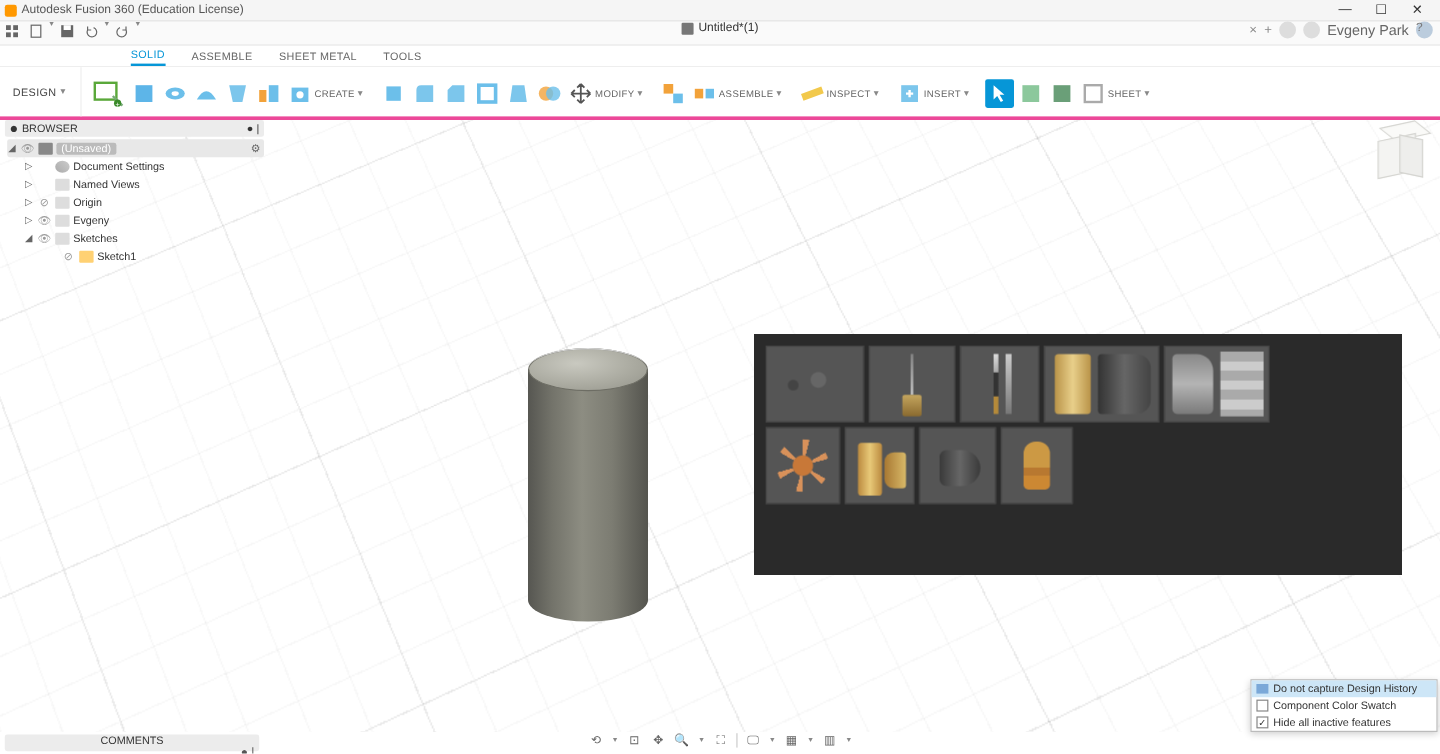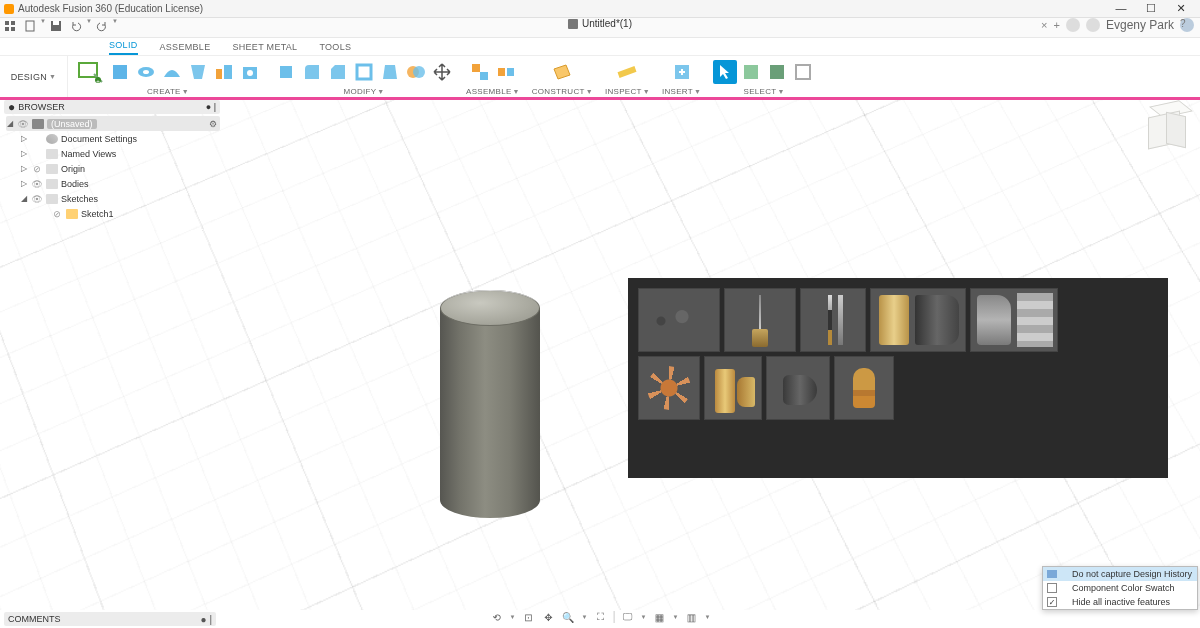--- a/index.html
+++ b/index.html
@@ -24,21 +24,21 @@
 .qat .uname { font-size:12px; color:#666; }
 
 
 .ribbon-tabs { height:18px; display:flex; gap:22px; padding-left:109px; font-size:9px; color:#666; align-items:flex-end; border-bottom:1px solid #eee; letter-spacing:0.3px; }
 .ribbon-tabs .rt { padding-bottom:3px; cursor:default; }
 .ribbon-tabs .rt.active { color:#0696d7; border-bottom:2px solid #0696d7; }
 
 
 .ribbon { height:44px; display:flex; align-items:stretch; border-bottom:3px solid #ec4899; background:#fff; }
 .ribbon .ws { width:68px; display:flex; align-items:center; justify-content:center; font-size:9px; color:#444; border-right:1px solid #eee; gap:2px; letter-spacing:0.3px; }
-.ribbon .group { display:flex; flex-direction:column; align-items:center; padding:2px 6px 0; }
+.ribbon .group { display:flex; flex-direction:row; align-items:center; padding:2px 6px 0; }
 .ribbon .group .icons { display:flex; gap:2px; align-items:center; height:28px; }
 .ribbon .group .glabel { font-size:8px; color:#666; margin-top:1px; display:flex; align-items:center; gap:1px; letter-spacing:0.3px; }
 .ribbon .ic { width:24px; height:24px; display:flex; align-items:center; justify-content:center; border-radius:2px; }
 .ribbon .ic.big { width:32px; height:28px; }
 .dd { font-size:7px; color:#888; }
 
 
 .browser { position:absolute; left:4px; top:100px; width:216px; font-size:10px; z-index:5; }
 .browser .bhead { height:14px; background:#ececec; border-radius:2px; display:flex; align-items:center; padding:0 4px; font-size:9px; color:#333; }
 .browser .bhead .bullet { font-size:12px; color:#333; margin-right:3px; }
@@ -112,27 +112,27 @@
 .th7 { width:58px; background:linear-gradient(135deg,#3a3a3a,#1a1a1a); }
 .th7::before{content:"";position:absolute;left:10px;top:12px;width:20px;height:44px;background:linear-gradient(90deg,#bb8a3f,#e8c978,#bb8a3f);border-radius:3px;}
 .th7::after{content:"";position:absolute;left:32px;top:20px;width:18px;height:30px;background:linear-gradient(90deg,#a87832,#d8b968);border-radius:8px 3px 3px 8px;}
 .th8 { width:64px; background:#fff; }
 .th8::before{content:"";position:absolute;left:16px;top:18px;width:34px;height:30px;background:linear-gradient(90deg,#3a3a3a,#666,#3a3a3a);border-radius:6px 16px 16px 6px;}
 .th9 { width:60px; background:#f8f8f8; }
 .th9::before{content:"";position:absolute;left:50%;top:50%;width:22px;height:40px;transform:translate(-50%,-50%);background:linear-gradient(#cc9944 0 55%,#b87830 55% 70%,#cc8833 70%);border-radius:10px 10px 4px 4px;}
 
 
 .ctxmenu { position:absolute; right:2px; bottom:18px; width:156px; background:#fff; border:1px solid #bbb; box-shadow:0 2px 6px rgba(0,0,0,0.2); z-index:10; font-size:9px; }
-.ctxmenu .cmi { padding:2px 4px; display:flex; align-items:center; gap:15px; color:#333; }
+.ctxmenu .cmi { padding:2px 4px; display:flex; align-items:center; gap:4px; color:#333; }
 .ctxmenu .cmi.hl { background:#cde6f7; }
 .ctxmenu .cb { width:10px; height:10px; border:1px solid #888; display:inline-flex; align-items:center; justify-content:center; font-size:8px; color:#333; background:#fff; }
 .ctxmenu .cmi .ico3 { width:10px; height:8px; background:#7aa8d8; }
 
 
-.comments { position:absolute; left:4px; bottom:2px; width:212px; height:14px; background:#ececec; border-radius:2px; display:flex; align-items:center; padding:0 4px; font-size:9px; color:#333; z-index:3; }
+.comments { position:absolute; left:4px; bottom:2px; width:212px; height:14px; background:#ececec; border-radius:2px; display:flex; align-items:center; padding:0 4px; font-size:9px; color:#333; z-index:3;flex-direction:column; }
 .comments .pin { margin-left:auto; font-size:10px; color:#555; }
 
 
 .navbar { position:absolute; left:50%; bottom:4px; transform:translateX(-50%); display:flex; gap:6px; align-items:center; z-index:3; }
 .navbar .ni { width:14px; height:14px; color:#666; font-size:10px; display:flex; align-items:center; justify-content:center; }
 .navbar .sep { width:1px; height:12px; background:#ccc; }
 
 .drop-tri { font-size:6px; color:#888; }
 </style>
 </head>
@@ -321,33 +321,20 @@
             <rect x="12" y="7" width="7" height="8" fill="#6cbfea"></rect>
           </svg>
         </div>
     </div>
     <div class="glabel">
         <span>ASSEMBLE</span>
         <span class="dd">▼</span>
       </div>
   </div>
 
-  <div class="group">
-    <div class="icons">
-      <div class="ic">
-          <svg width="22" height="22">
-            <path d="M3 8 L15 4 L19 14 L7 18 Z" fill="#f9c76a" stroke="#d89a2a"></path>
-          </svg>
-        </div>
-    </div>
-    <div class="glabel">
-        <span>CONSTRUCT</span>
-        <span class="dd">▼</span>
-      </div>
-  </div>
 
   <div class="group">
     <div class="icons">
       <div class="ic">
           <svg width="22" height="22">
             <rect x="2" y="8" width="18" height="6" fill="#f2c94c" transform="rotate(-20 11 11)"></rect>
           </svg>
         </div>
     </div>
     <div class="glabel">
@@ -388,21 +375,21 @@
             <rect x="4" y="4" width="14" height="14" fill="#6a9f78"></rect>
           </svg>
         </div>
       <div class="ic">
           <svg width="22" height="22">
             <rect x="4" y="4" width="14" height="14" fill="none" stroke="#aaa" stroke-width="2"></rect>
           </svg>
         </div>
     </div>
     <div class="glabel">
-        <span>SELECT</span>
+        <span>SHEET</span>
         <span class="dd">▼</span>
       </div>
   </div>
 </div>
 
 <div class="canvas">
   <div class="grid"></div>
   <div class="mgrid"></div>
   <div class="cyl">
     <div class="body"></div>
@@ -440,21 +427,21 @@
     <div class="trow ind1">
         <span class="arr">▷</span>
         <span class="eye">⊘</span>
         <span class="ticon folder"></span>
         <span>Origin</span>
       </div>
     <div class="trow ind1">
         <span class="arr">▷</span>
         <span class="eye">👁</span>
         <span class="ticon folder"></span>
-        <span>Bodies</span>
+        <span>Evgeny</span>
       </div>
     <div class="trow ind1">
         <span class="arr">◢</span>
         <span class="eye">👁</span>
         <span class="ticon folder"></span>
         <span>Sketches</span>
       </div>
     <div class="trow ind2">
         <span class="arr"></span>
         <span class="eye">⊘</span>

